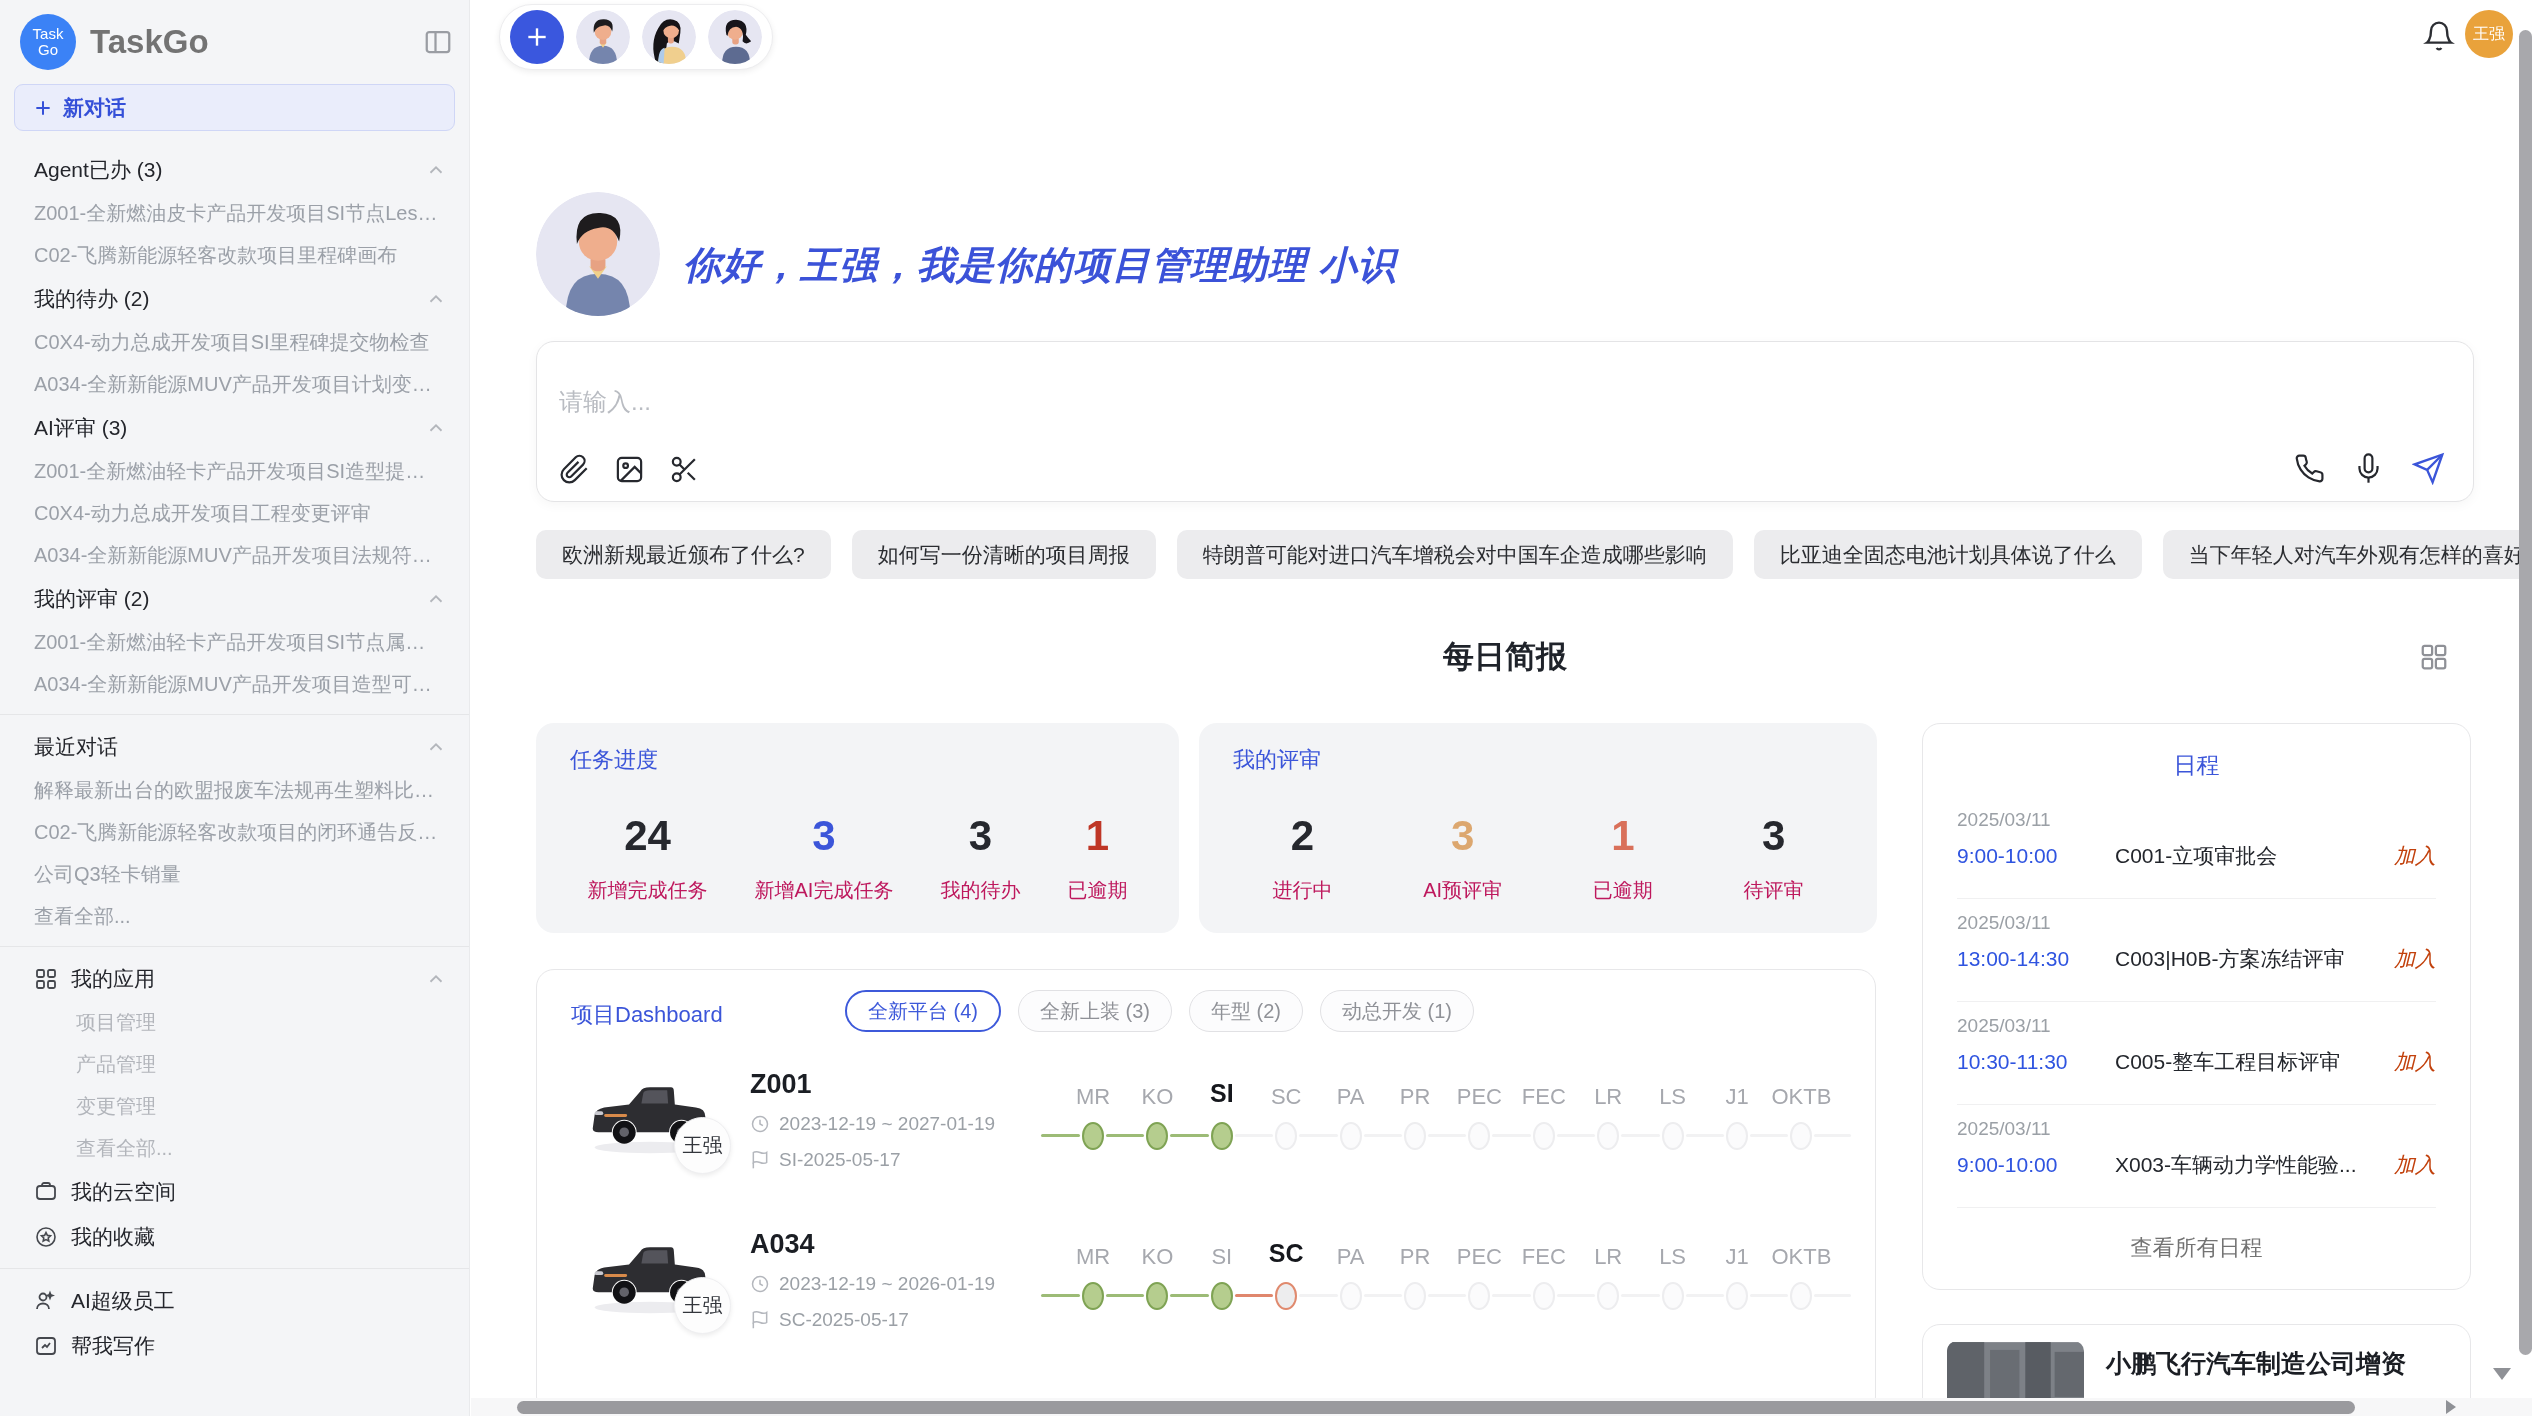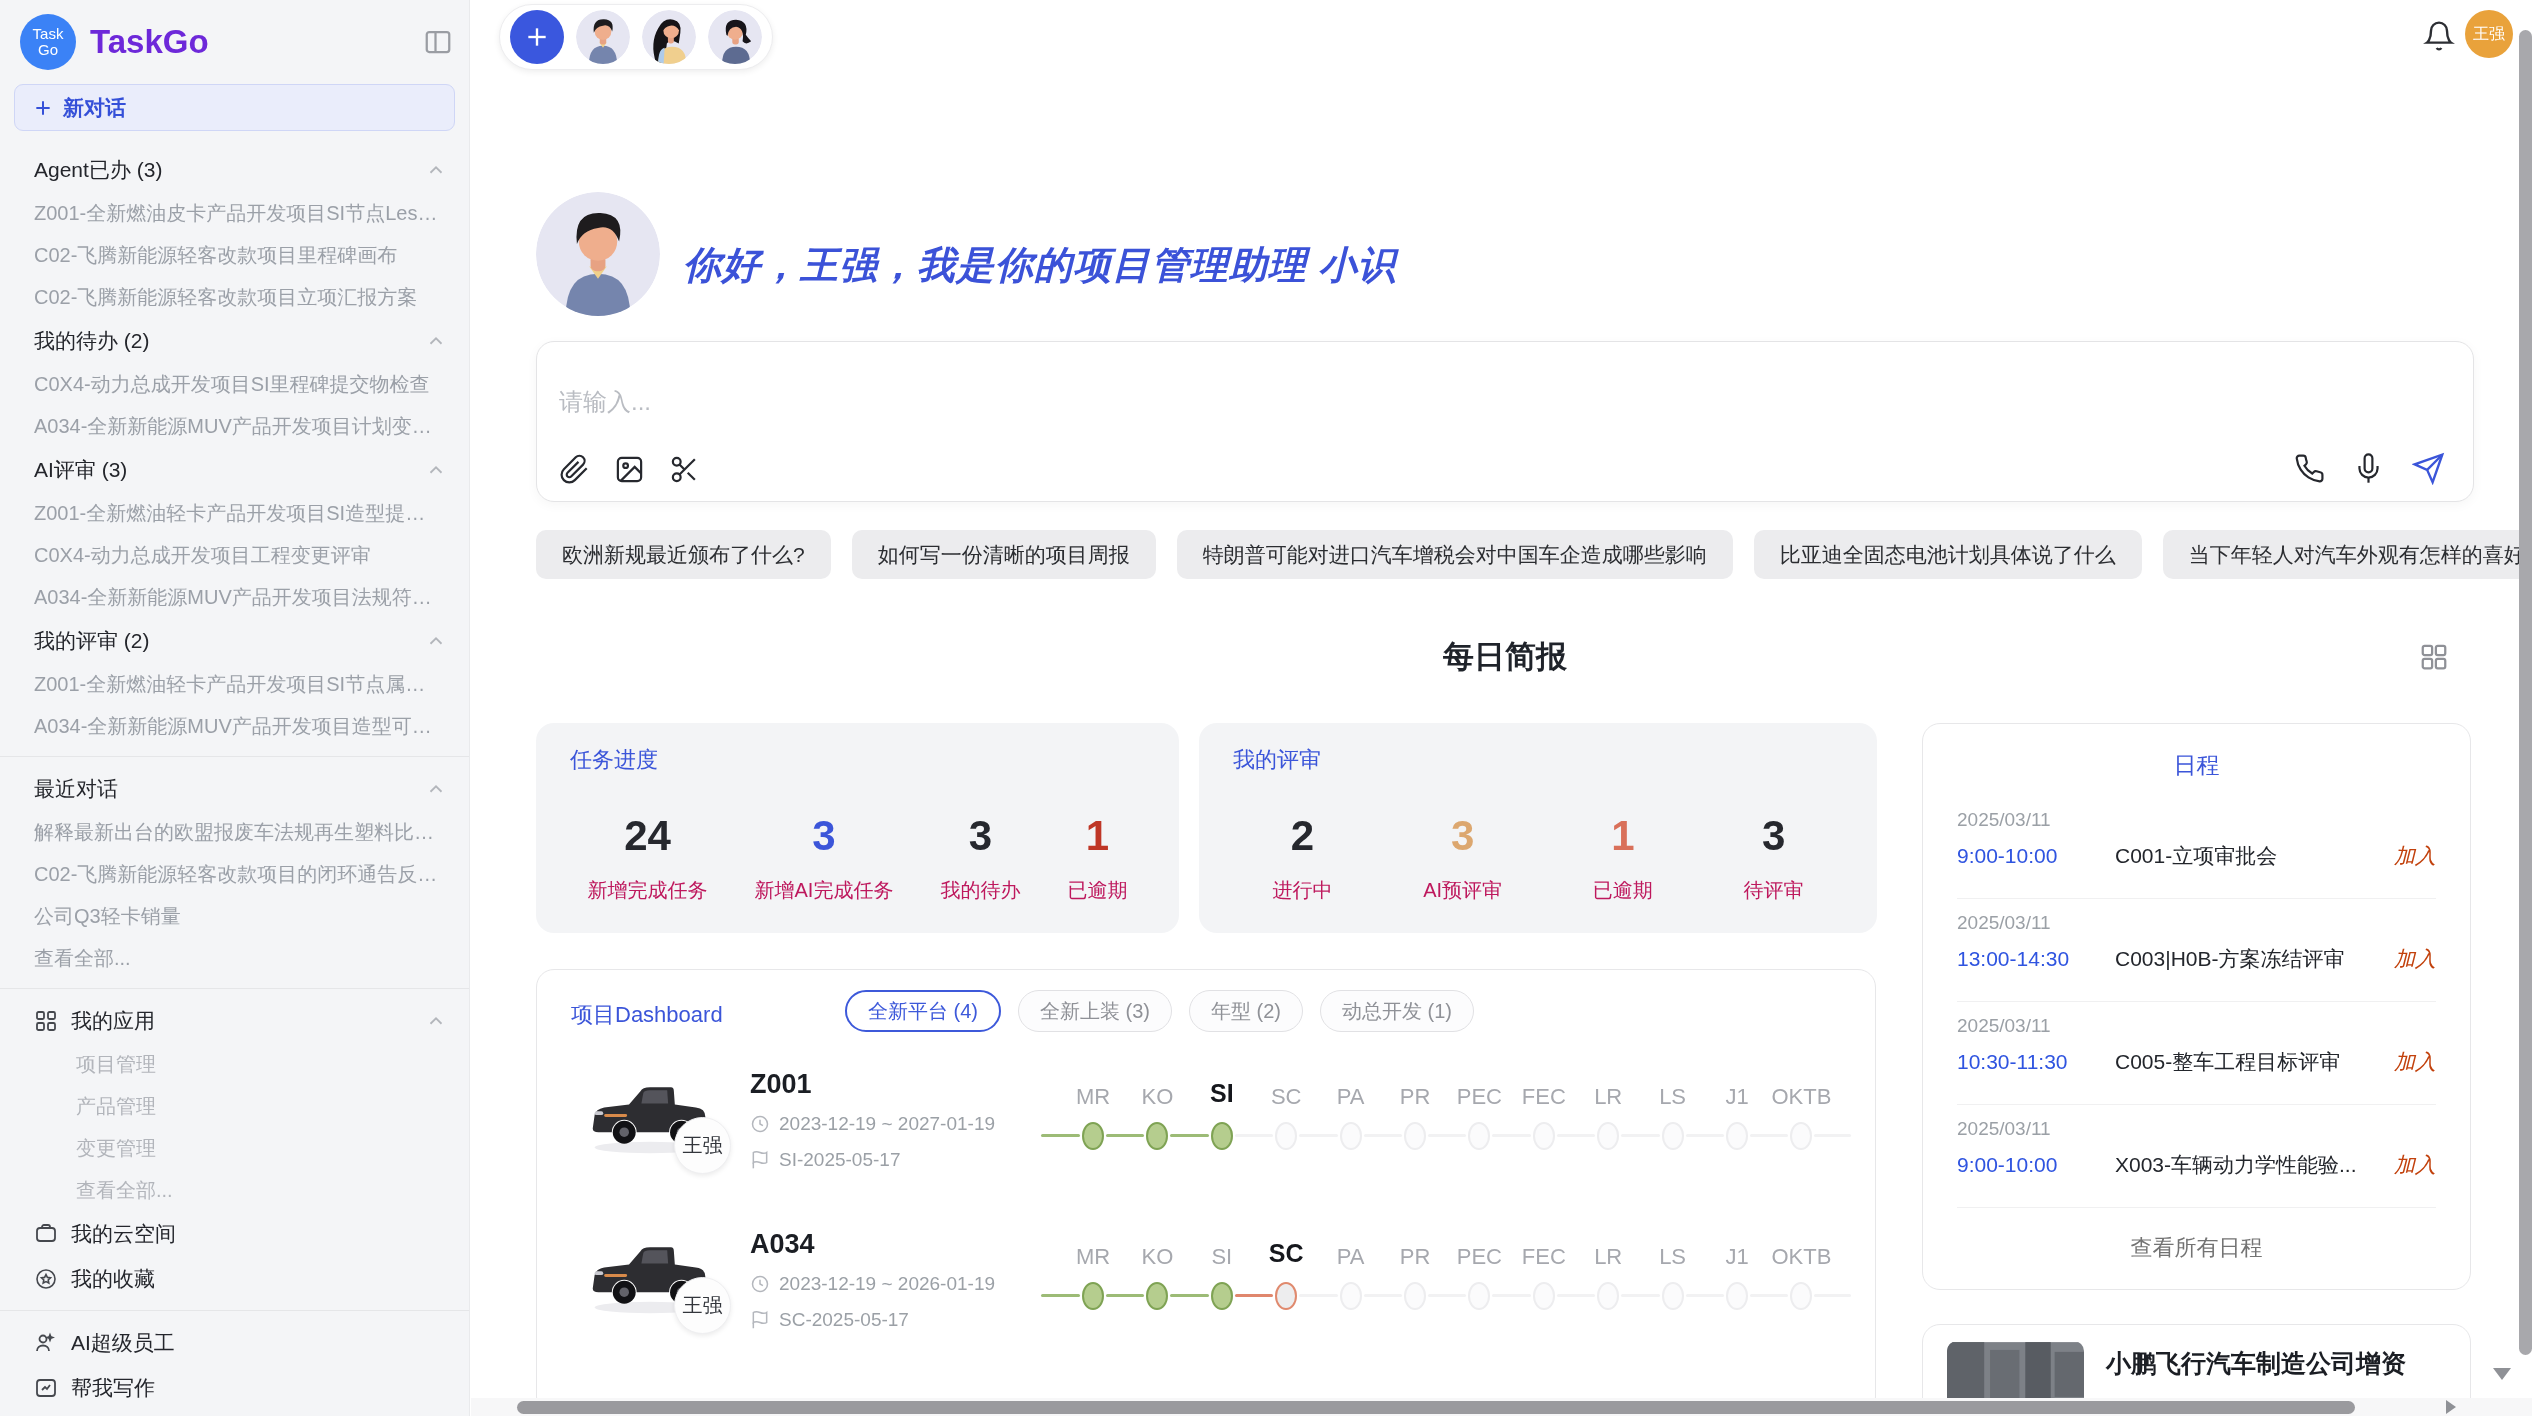--- a/index.html
+++ b/index.html
@@ -7,21 +7,21 @@
     font-family:"Liberation Sans","DejaVu Sans",sans-serif; }
   .screen { position:relative; width:2532px; height:1416px; background:#fff; overflow:hidden; }
 
   
   .sidebar { position:absolute; left:0; top:0; width:470px; height:1416px;
     background:#f4f5f7; border-right:1px solid #e9eaec; overflow:hidden; }
   .logo-row { display:flex; align-items:center; padding:14px 16px 10px 20px; height:80px; }
   .logo-circle { width:56px; height:56px; border-radius:50%; background:#3b82f6; color:#fff;
     display:flex; flex-direction:column; align-items:center; justify-content:center;
     font-size:15px; line-height:16px; flex:0 0 auto; }
-  .app-title { font-size:33px; font-weight:bold; color:#6d28d9; margin-left:14px; }
+  .app-title { font-size:33px; font-weight:bold; color:#737373; margin-left:14px; }
   .panel-toggle { margin-left:auto; width:30px; height:30px; color:#9a9da3; }
   .new-chat { display:flex; align-items:center; gap:10px; margin:4px 14px 16px;
     width:calc(100% - 28px); height:47px; border-radius:9px; background:#eaedfb;
     border:1px solid #cfd6f6; color:#3550d8; font-size:21px; font-weight:bold;
     padding:0 18px; cursor:pointer; font-family:inherit; }
   .sb-head { height:45px; display:flex; align-items:center; padding:0 22px 0 34px;
     font-size:21px; color:#24262c; cursor:pointer; }
   .sb-head .chev { margin-left:auto; width:22px; height:22px; color:#b3b6bc; }
   .sb-head .head-ic { width:24px; height:24px; margin-right:13px; color:#45484e; flex:0 0 auto;}
   .sb-item { height:42px; line-height:42px; padding:0 26px 0 34px; font-size:20px;
@@ -181,21 +181,20 @@
     </button>
     <div id="sb-groups">
         <div class="sb-head">
           <span>Agent已办 (3)</span>
           <svg class="chev" viewBox="0 0 24 24" fill="none" stroke="currentColor" stroke-width="2" width="22" height="22">
             <polyline points="6 15 12 9 18 15"></polyline>
           </svg>
         </div>
         <div class="sb-item">Z001-全新燃油皮卡产品开发项目SI节点Lesson Learn报告</div>
         <div class="sb-item">C02-飞腾新能源轻客改款项目里程碑画布</div>
-        <div class="sb-item">C02-飞腾新能源轻客改款项目立项汇报方案</div>
         <div class="sb-head">
           <span>我的待办 (2)</span>
           <svg class="chev" viewBox="0 0 24 24" fill="none" stroke="currentColor" stroke-width="2" width="22" height="22">
             <polyline points="6 15 12 9 18 15"></polyline>
           </svg>
         </div>
         <div class="sb-item">C0X4-动力总成开发项目SI里程碑提交物检查</div>
         <div class="sb-item">A034-全新新能源MUV产品开发项目计划变更表编写</div>
         <div class="sb-head">
           <span>AI评审 (3)</span>

